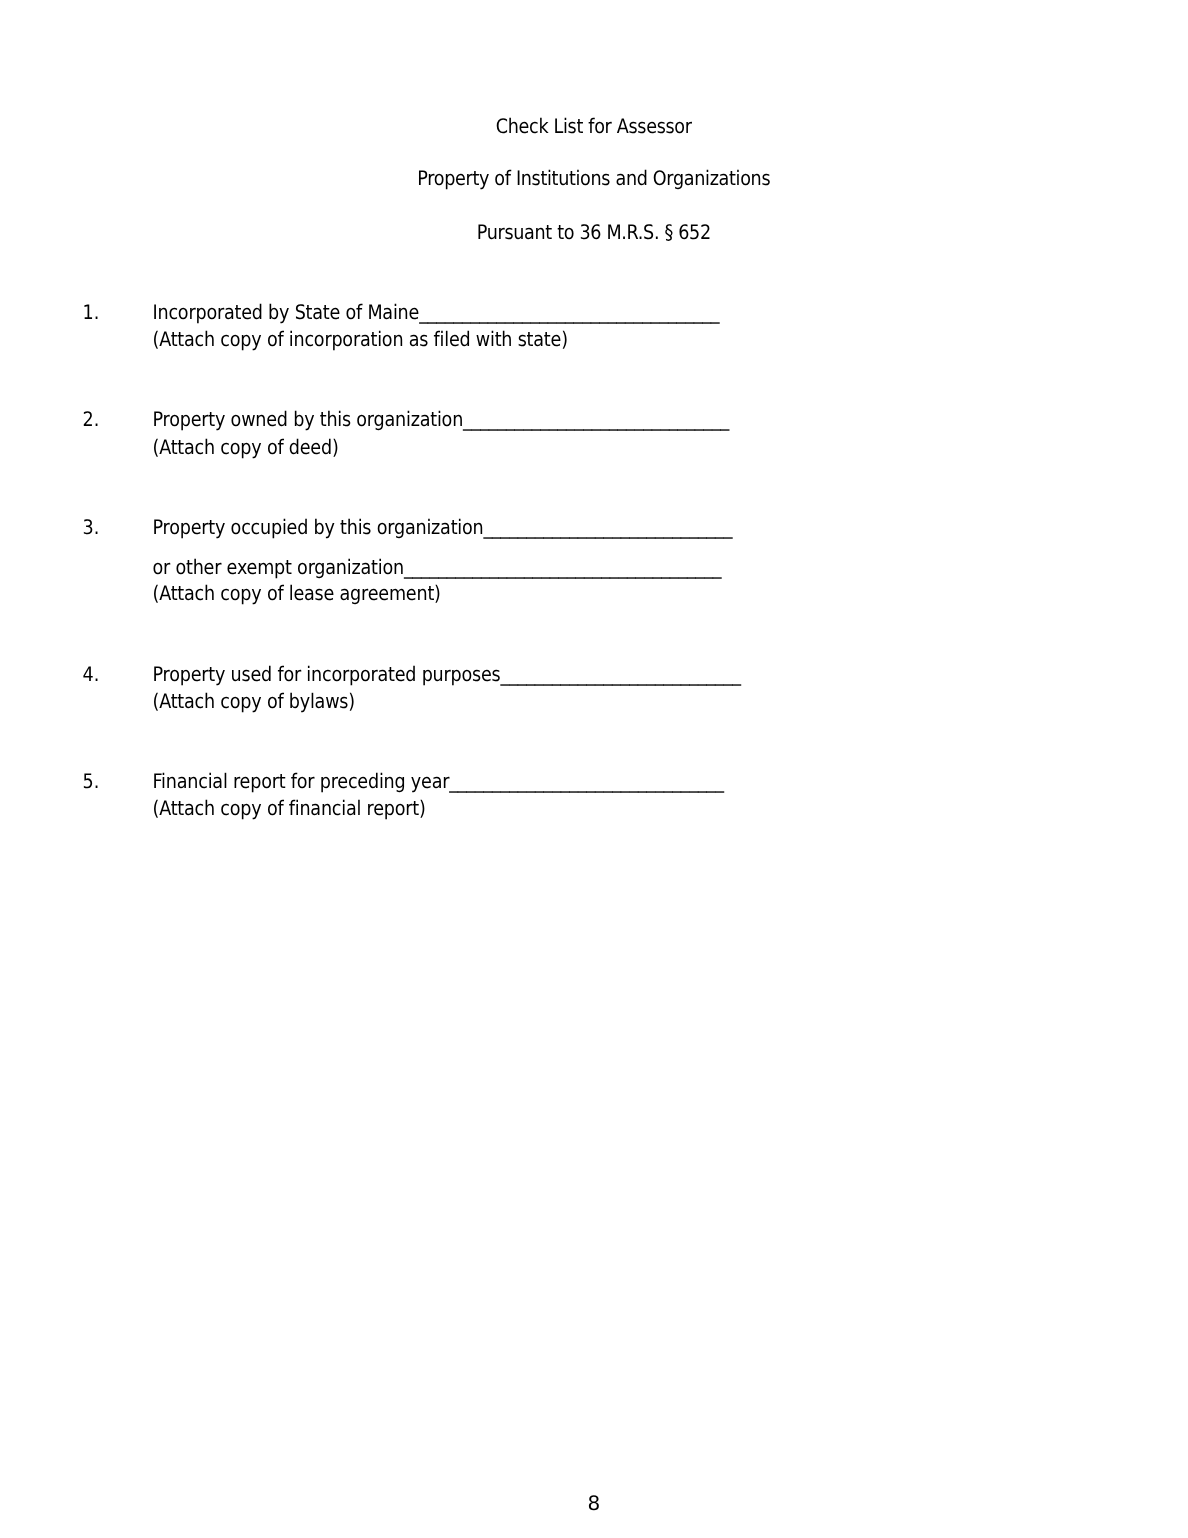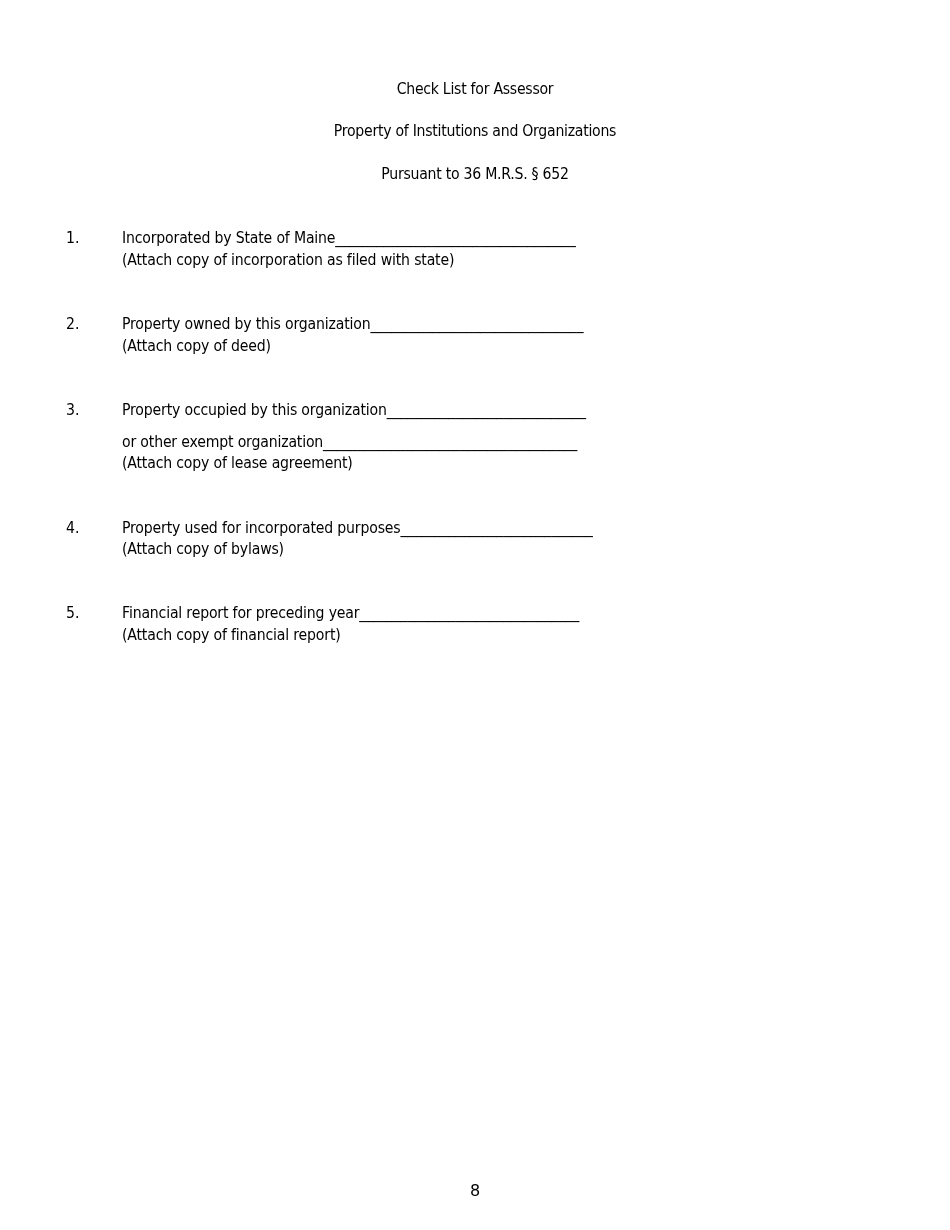--- a/index.html
+++ b/index.html
@@ -10,21 +10,21 @@
     body {
       width: 950px;
       height: 1230px;
       position: relative;
       overflow: hidden;
       font-family: "DejaVu Sans", sans-serif;
       color: #000000;
     }
     .page {
       position: absolute;
-      left: 0; top: 0;
+      left: 0; top: 12px;
       width: 950px; height: 963px;
     }
     .title {
       position: absolute;
       left: 0; width: 950px;
       text-align: center;
       font-size: 16px;
       letter-spacing: -0.3px;
       transform: scaleX(0.88);
       transform-origin: 475px 0;

